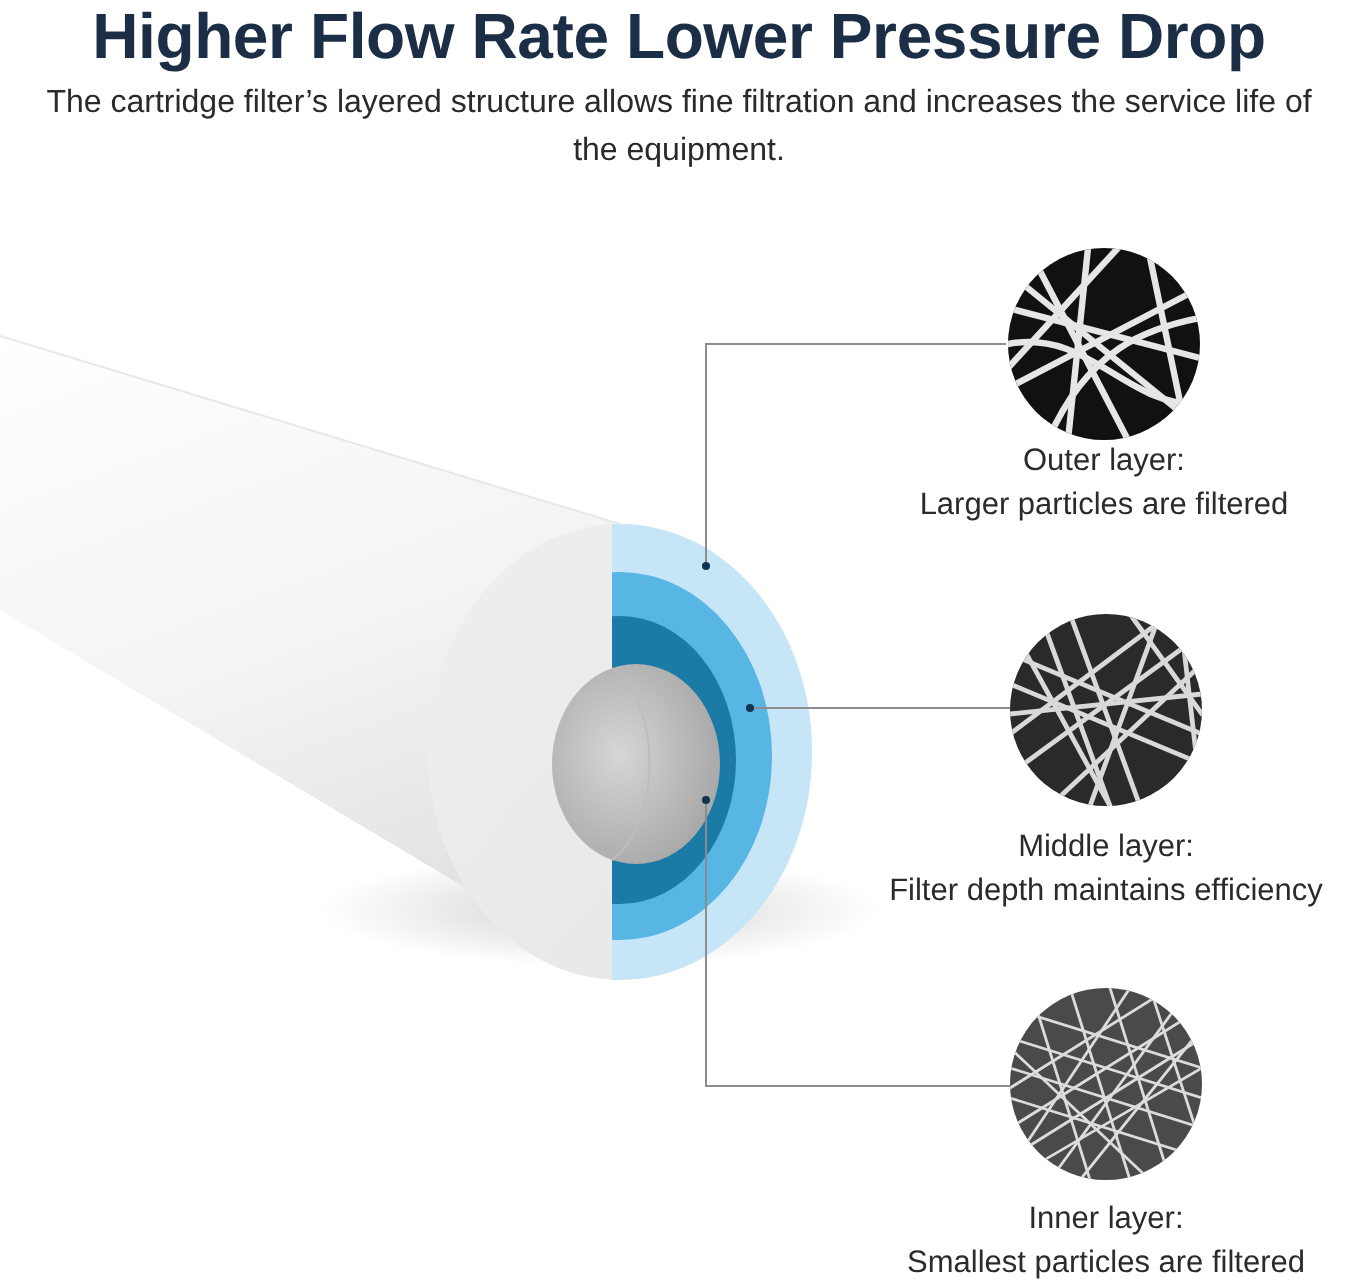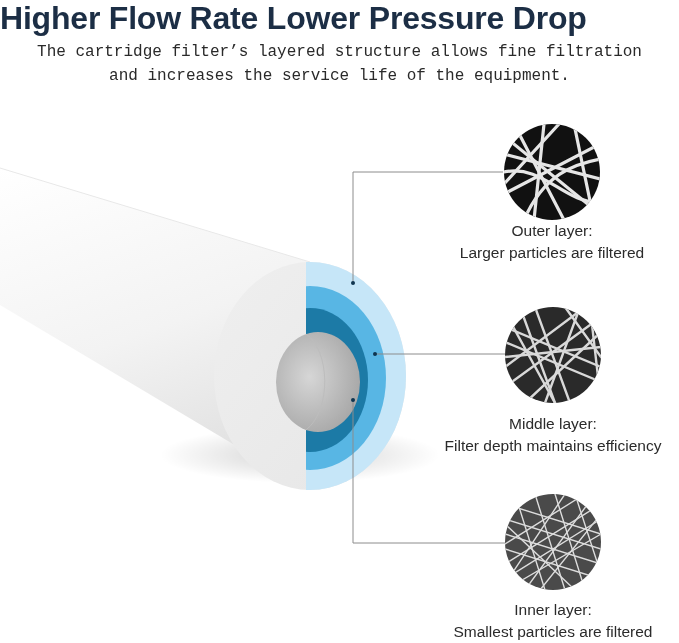--- a/index.html
+++ b/index.html
@@ -1,22 +1,22 @@
 <!DOCTYPE html>
 <html><head>
 <meta charset="utf-8">
 <style>
   html, body { margin: 0; padding: 0; background: #ffffff; }
   body { width: 679px; height: 643px; position: relative; overflow: hidden;
          font-family: "DejaVu Sans", "Liberation Sans", sans-serif; }
-  .title { position: absolute; left: 0; top: 0; width: 679px; 
+  .title { position: absolute; left: 0; top: 0; width: 679px; text-align: center;
            font-family: "Liberation Sans", sans-serif; font-weight: bold;
            font-size: 32px; line-height: 36px; color: #1c2e45; letter-spacing: -0.2px; }
   .subtitle { position: absolute; left: 20px; top: 40px; width: 639px; text-align: center;
-              font-family: Liberation Mono, monospace;
+              font-family: Liberation Sans, sans-serif;
               font-size: 16px; line-height: 24px; color: #2a2a2a; }
   .art { position: absolute; left: 0; top: 0; width: 679px; height: 643px; }
   .callout { position: absolute; text-align: center; font-family: "Liberation Sans", sans-serif;
              font-size: 15.5px; line-height: 22px; color: #2b2b2b; width: 260px; }
   .callout .name, .callout .desc { display: block; white-space: nowrap; }
   .thumb { position: absolute; width: 96px; height: 96px; border-radius: 50%; overflow: hidden; }
   .thumb svg { display: block; }
 </style>
 </head>
 <body>

